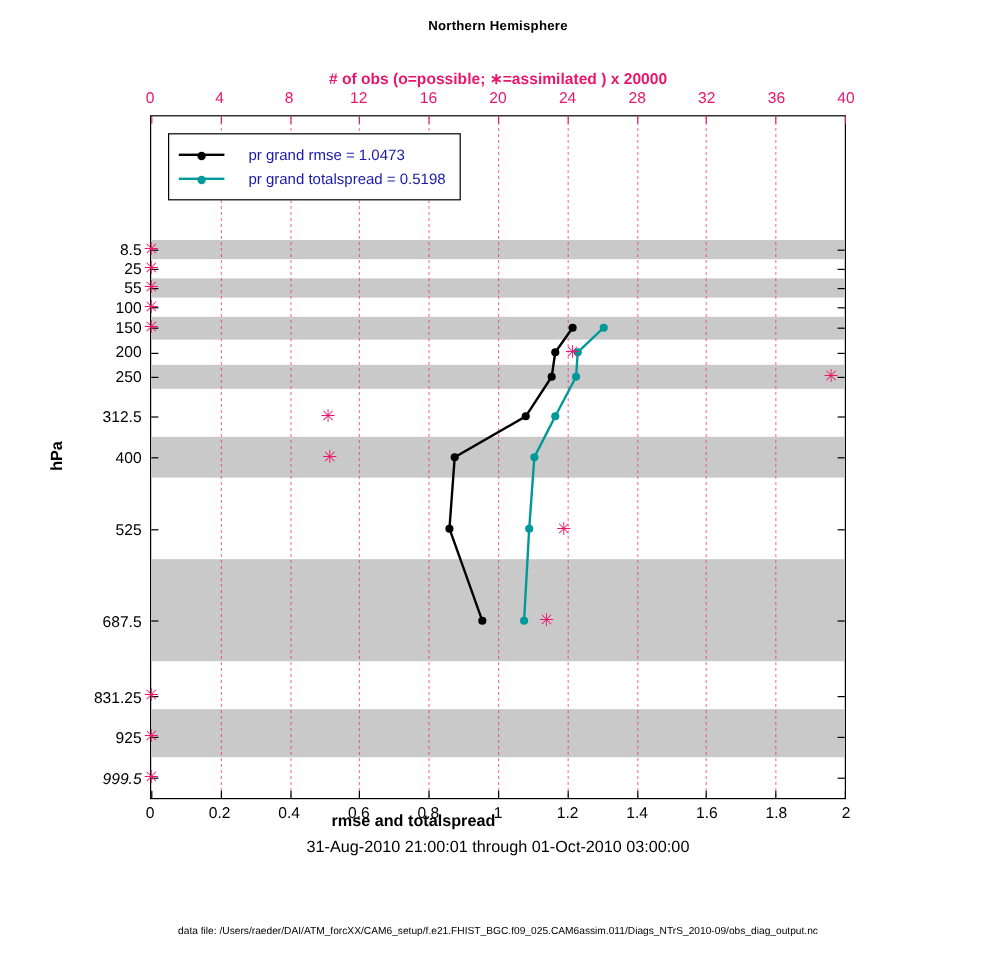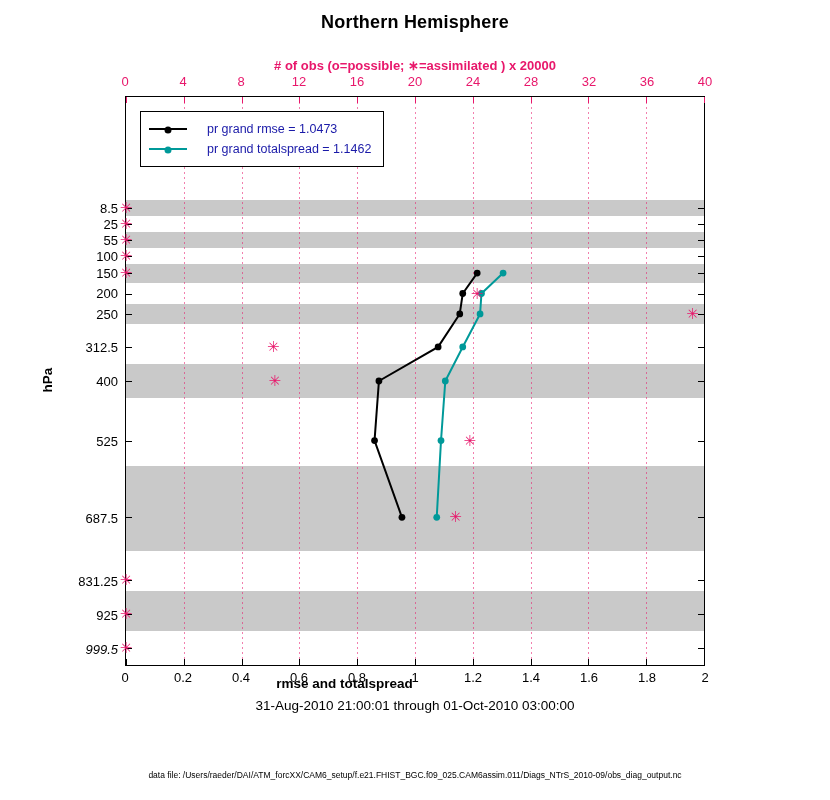--- a/index.html
+++ b/index.html
@@ -8,21 +8,21 @@
     background:#ffffff;
     font-family:"Liberation Sans", sans-serif;
     color:#000;
     position:relative;
     overflow:hidden;
   }
   .title-block{
     position:absolute;top:12px;left:0;width:830px;text-align:center;
   }
   .title-line{
-    font-size:18px;font-weight:bold;line-height:20px;letter-spacing:0.2px;
+    font-size:11px;font-weight:bold;line-height:20px;letter-spacing:0.2px;
   }
   .top-axis-label{
     position:absolute;top:58px;left:0;width:830px;text-align:center;
     font-size:13px;font-weight:bold;color:#e8176b;
   }
   #plot{
     position:absolute;
     left:125px;top:96px;
     width:580px;height:570px;
     border:1px solid #000;
@@ -234,21 +234,21 @@
     <div class="legend-row">
       <span class="legend-line" style="border-top-color:#000">
           <span class="dot" style="background:#000"></span>
         </span>
       <span class="legend-text">pr grand rmse = 1.0473</span>
     </div>
     <div class="legend-row">
       <span class="legend-line" style="border-top-color:#009999">
           <span class="dot" style="background:#009999"></span>
         </span>
-      <span class="legend-text">pr grand totalspread = 1.1462</span>
+      <span class="legend-text">pr grand totalspread = 0.5198</span>
     </div>
   </div>
 
 </div>
 
 <div id="xlabels-bottom" style="position: absolute; left: 125px; top: 666px; width: 580px; height: 22px;">
     <div class="xlabel-bottom" style="left: 0%;">0</div>
     <div class="xlabel-bottom" style="left: 10%;">0.2</div>
     <div class="xlabel-bottom" style="left: 20%;">0.4</div>
     <div class="xlabel-bottom" style="left: 30%;">0.6</div>

